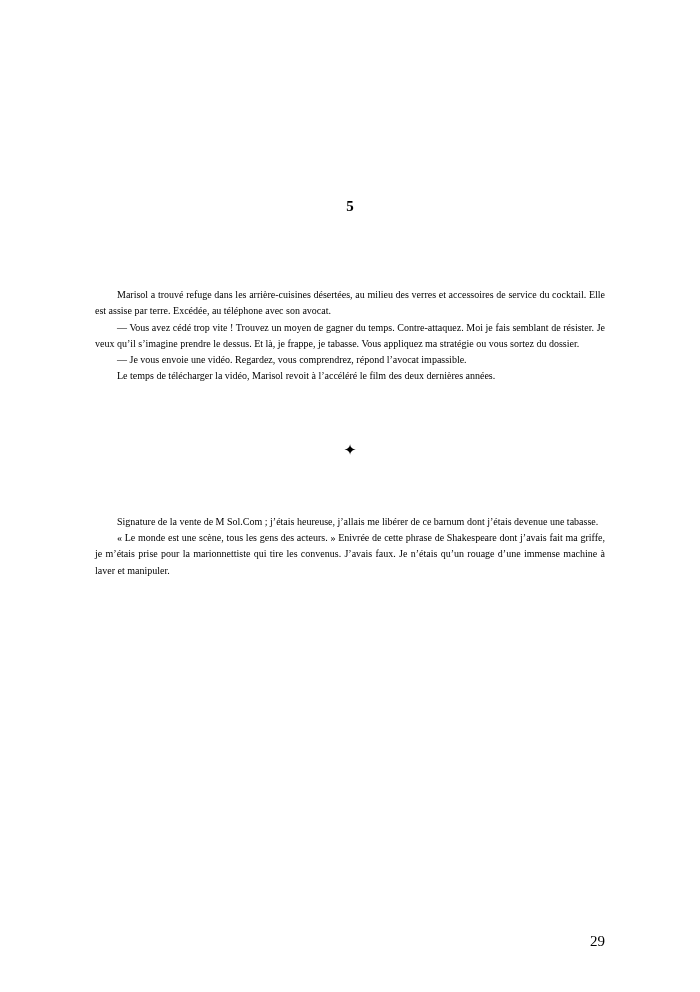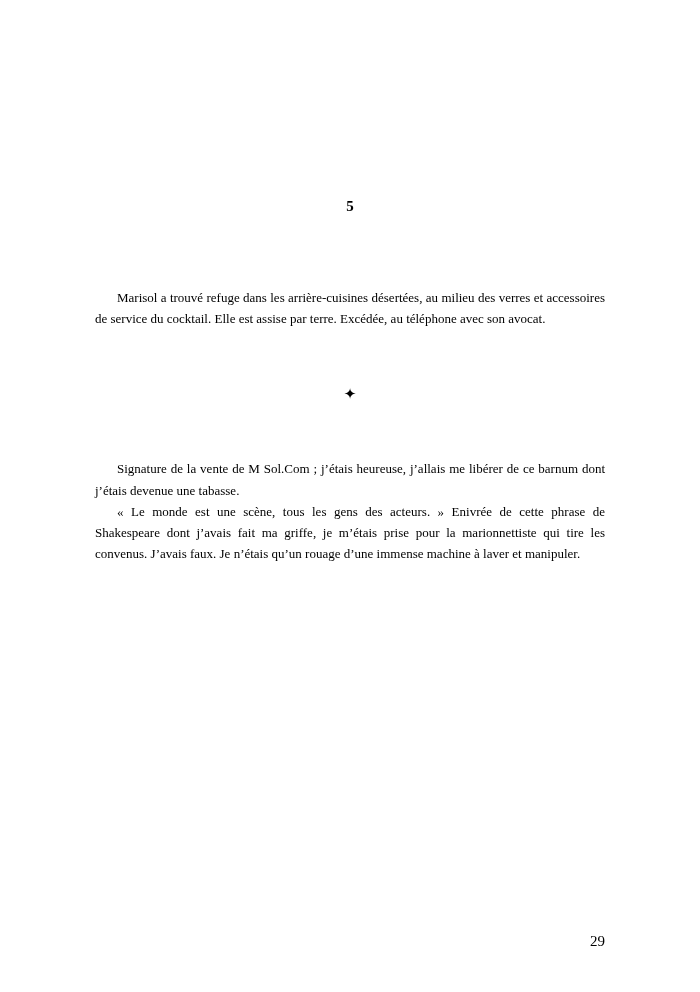--- a/index.html
+++ b/index.html
@@ -28,21 +28,21 @@
     font-weight: bold;
     margin: 0;
     padding-top: 198px;
     letter-spacing: 0.2px;
   }
   .body-block {
     margin-top: 72px;
   }
   p.para {
     margin: 0;
-    font-size: 13px;
+    font-size: 10px;
     line-height: 1.63;
     text-align: justify;
     text-justify: inter-word;
     text-indent: 22px;
     hyphens: none;
   }
   .ornament {
     text-align: center;
     font-size: 15px;
     margin: 0;
@@ -62,20 +62,23 @@
 </style>
 </head>
 <body>
 
 <div class="page">
 
   <div class="chapter-number">5</div>
 
   <div class="body-block">
     <p class="para">Marisol a trouvé refuge dans les arrière-cuisines désertées, au milieu des verres et accessoires de service du cocktail. Elle est assise par terre. Excédée, au téléphone avec son avocat.</p>
+    <p class="para">— Vous avez cédé trop vite ! Trouvez un moyen de gagner du temps. Contre-attaquez. Moi je fais semblant de résister. Je veux qu’il s’imagine prendre le dessus. Et là, je frappe, je tabasse. Vous appliquez ma stratégie ou vous sortez du dossier.</p>
+    <p class="para">— Je vous envoie une vidéo. Regardez, vous comprendrez, répond l’avocat impassible.</p>
+    <p class="para">Le temps de télécharger la vidéo, Marisol revoit à l’accéléré le film des deux dernières années.</p>
   </div>
 
   <div class="ornament">✦</div>
 
   <div class="second-block">
     <p class="para">Signature de la vente de M Sol.Com ; j’étais heureuse, j’allais me libérer de ce barnum dont j’étais devenue une tabasse.</p>
     <p class="para">« Le monde est une scène, tous les gens des acteurs. » Enivrée de cette phrase de Shakespeare dont j’avais fait ma griffe, je m’étais prise pour la marionnettiste qui tire les convenus. J’avais faux. Je n’étais qu’un rouage d’une immense machine à laver et manipuler.</p>
   </div>
 
   <div class="folio">29</div>

